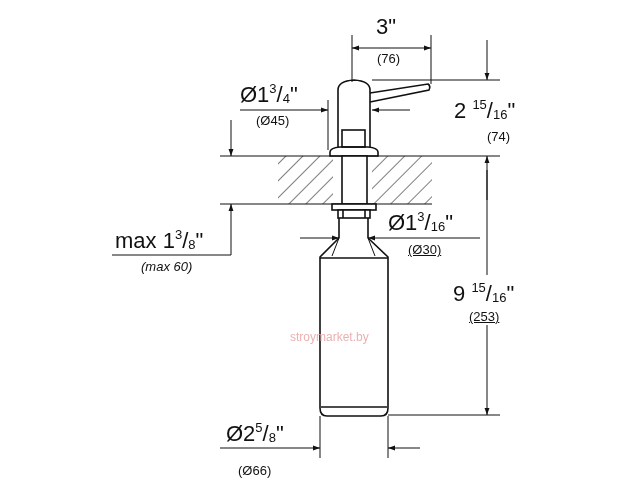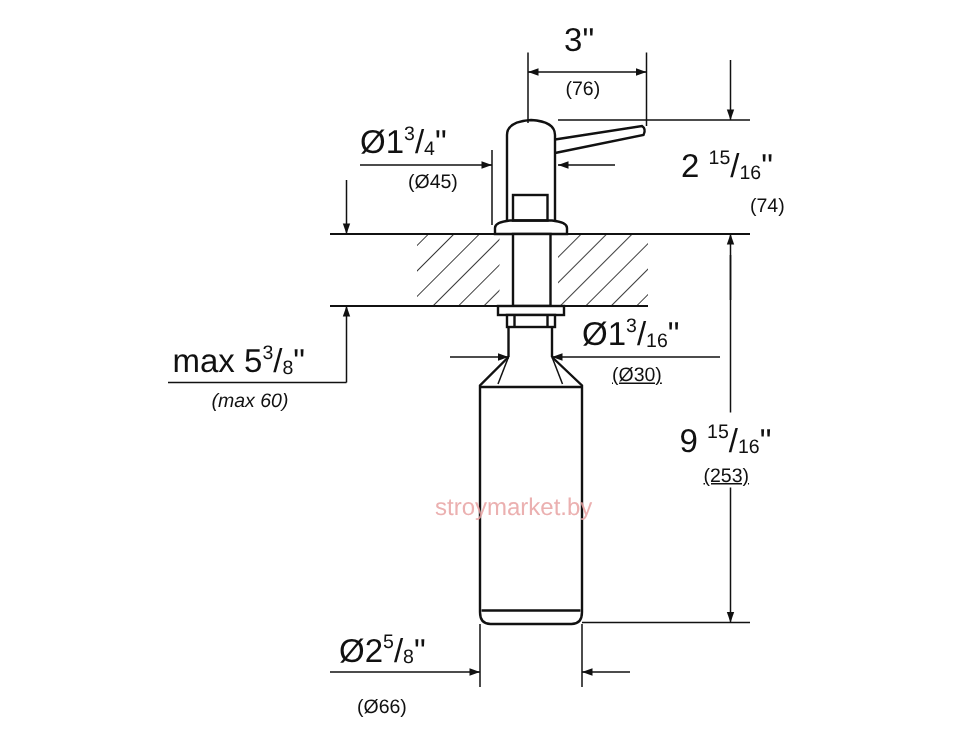--- a/index.html
+++ b/index.html
@@ -3,21 +3,21 @@
 <meta charset="utf-8">
 <style>
   html, body { margin:0; padding:0; background:#ffffff; }
   body { width:640px; height:500px; position:relative; overflow:hidden; font-family:"Liberation Sans", sans-serif; color:#111; }
   #drawing { position:absolute; left:0; top:0; width:640px; height:500px; }
   .dim { position:absolute; white-space:nowrap; line-height:1; }
   .big { font-size:22px; color:#111; }
   .big sup { font-size:13px; vertical-align:0; position:relative; top:-9px; }
   .big sub { font-size:13px; vertical-align:0; position:relative; top:1px; }
   .mm { font-size:13px; color:#111; }
-  .wm { position:absolute; font-size:16px; color:#e8a3a3; opacity:0.85; letter-spacing:0px; font-family:"Liberation Sans", sans-serif; }
+  .wm { position:absolute; font-size:12px; color:#e8a3a3; opacity:0.85; letter-spacing:0px; font-family:"Liberation Sans", sans-serif; }
 </style>
 </head>
 <body>
 
 <svg id="drawing" viewBox="0 0 640 500" xmlns="http://www.w3.org/2000/svg">
   <defs>
     <pattern id="hatch" patternUnits="userSpaceOnUse" width="12" height="12" patternTransform="rotate(45)">
       <line x1="0" y1="0" x2="0" y2="12" stroke="#111" stroke-width="1.1"></line>
     </pattern>
     <marker id="arr" viewBox="0 0 10 10" refX="10" refY="5" markerWidth="9" markerHeight="7" orient="auto-start-reverse">
@@ -90,29 +90,29 @@
 </svg>
 
 <div class="dim big" style="left:376px; top:16px;">
   <span>3</span><span>"</span>
 </div>
 <div class="dim mm" style="left:377px; top:52px;">(76)</div>
 
 <div class="dim big" style="left:240px; top:84px;">
   <span>Ø1</span><sup>3</sup>/<sub>4</sub><span>"</span>
 </div>
-<div class="dim mm" style="left:272px; top:114px;">(Ø45)</div>
+<div class="dim mm" style="left:256px; top:114px;">(Ø45)</div>
 
 <div class="dim big" style="left:454px; top:100px;">
   <span>2</span> <sup>15</sup>/<sub>16</sub><span>"</span>
 </div>
-<div class="dim mm" style="left:500px; top:130px;">(74)</div>
+<div class="dim mm" style="left:487px; top:130px;">(74)</div>
 
 <div class="dim big" style="left:115px; top:230px;">
-  <span>max 5</span><sup>3</sup>/<sub>8</sub><span>"</span>
+  <span>max 1</span><sup>3</sup>/<sub>8</sub><span>"</span>
 </div>
 <div class="dim mm" style="left:141px; top:260px;font-style:italic;">(max 60)</div>
 
 <div class="dim big" style="left:388px; top:212px;">
   <span>Ø1</span><sup>3</sup>/<sub>16</sub><span>"</span>
 </div>
 <div class="dim mm" style="left:408px; top:243px;text-decoration:underline;">(Ø30)</div>
 
 <div class="dim big" style="left:453px; top:283px;">
   <span>9</span> <sup>15</sup>/<sub>16</sub><span>"</span>

